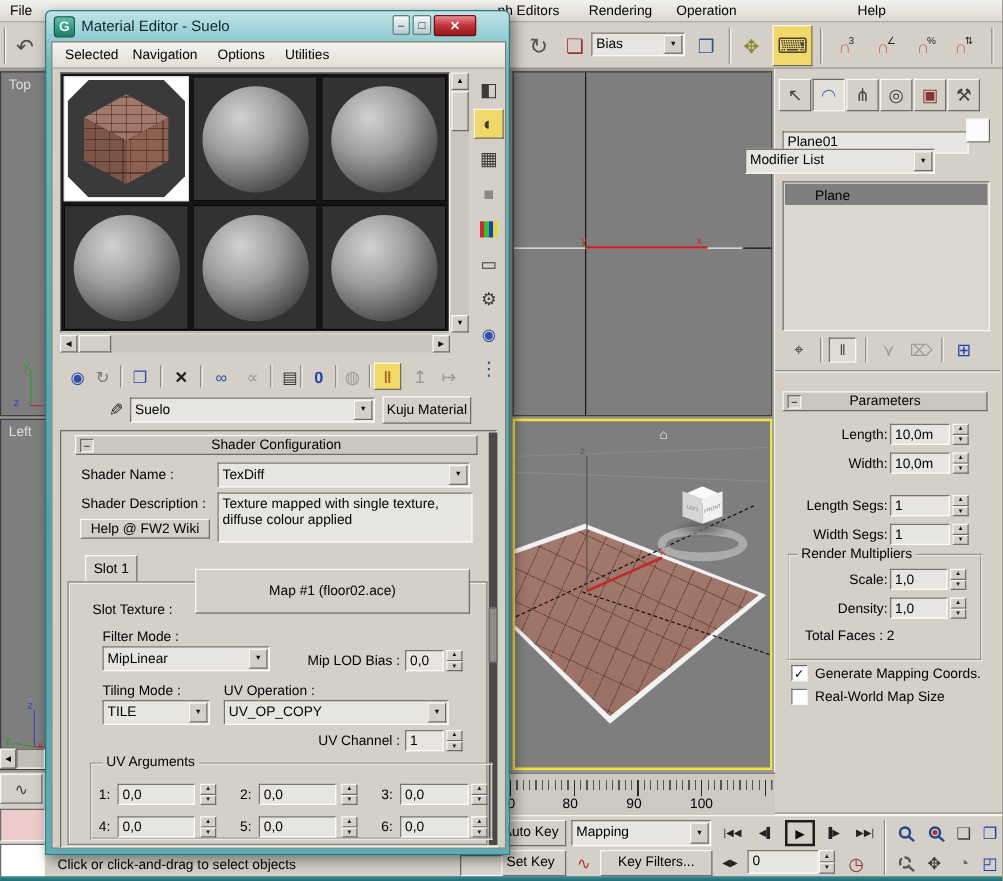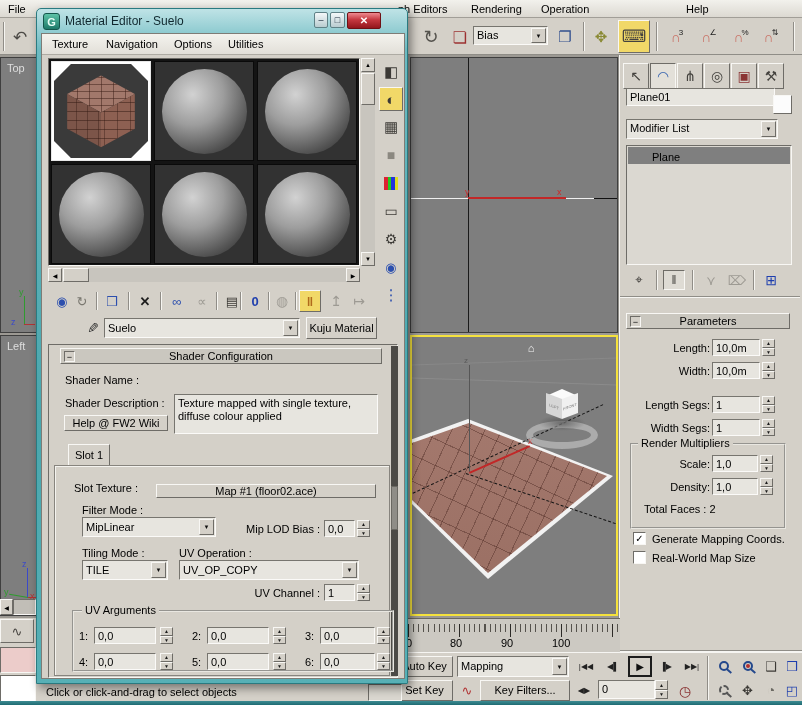--- a/index.html
+++ b/index.html
@@ -137,23 +137,23 @@
       </div>
   </div>
 
   <div class="ab" style="left:618px;top:55px;width:184px;height:597px;background:#d4d0c8;border-left:1px solid #8f8d87;box-shadow:inset 1px 0 0 #f6f5f2"></div>
   <div class="ab tab ic" style="left:623px;top:63px;width:26px;height:26px;font-size:14px;color:#44423e">↖</div>
   <div class="ab tab active ic" style="left:650px;top:63px;width:26px;height:26px;font-size:14px;color:#3a66b0">◠</div>
   <div class="ab tab ic" style="left:677px;top:63px;width:26px;height:26px;font-size:14px;color:#44423e">⋔</div>
   <div class="ab tab ic" style="left:704px;top:63px;width:26px;height:26px;font-size:14px;color:#44423e">◎</div>
   <div class="ab tab ic" style="left:731px;top:63px;width:26px;height:26px;font-size:14px;color:#8a3434">▣</div>
   <div class="ab tab ic" style="left:758px;top:63px;width:26px;height:26px;font-size:14px;color:#44423e">⚒</div>
-  <div class="ab fld" style="left:626px;top:88px;width:149px;height:18px">Plane01</div>
+  <div class="ab fld" style="left:626px;top:105px;width:149px;height:18px">Plane01</div>
   <div class="ab r" style="left:773px;top:95px;width:19px;height:19px;background:#fcfcfc"></div>
-  <div class="ab fld" style="left:626px;top:119px;width:152px;height:20px"><span>Modifier List</span><span class="dda">▼</span></div>
+  <div class="ab fld" style="left:596px;top:119px;width:152px;height:20px"><span>Modifier List</span><span class="dda">▼</span></div>
   <div class="ab s" style="left:626px;top:145px;width:166px;height:120px;background:#dbd8d1"></div>
   <div class="ab" style="left:628px;top:147px;width:162px;height:17px;background:#7f7f7f"><span class="lb" style="margin-left:24px;line-height:17px">Plane</span></div>
   <div class="ab ic" style="left:628px;top:270px;width:22px;height:20px;font-size:13px;color:#44423e">⌖</div>
   <div class="ab sep" style="left:656px;top:270px;width:1px;height:20px"></div>
   <div class="ab s ic" style="left:663px;top:270px;width:22px;height:20px;font-size:12px;color:#44423e;background:#dedbd4">‖</div>
   <div class="ab sep" style="left:692px;top:270px;width:1px;height:20px"></div>
   <div class="ab ic disabled" style="left:700px;top:270px;width:22px;height:20px;font-size:13px">⋎</div>
   <div class="ab ic disabled" style="left:726px;top:270px;width:22px;height:20px;font-size:13px">⌦</div>
   <div class="ab sep" style="left:753px;top:270px;width:1px;height:20px"></div>
   <div class="ab ic blue" style="left:760px;top:270px;width:22px;height:20px;font-size:14px">⊞</div>
@@ -266,21 +266,21 @@
 
     <div class="ab ic" style="left:6px;top:4px;width:17px;height:17px;background:linear-gradient(#5cc2a6,#1e7a6a);border:1px solid #14564b;border-radius:3px;color:#eafff8;font-size:11px;font-weight:bold">G</div>
     <div class="ab" style="left:28px;top:5px;font:12px/15px var(--f);color:#10282e">Material Editor - Suelo</div>
     <div class="ab ic" style="left:277px;top:3px;width:14px;height:16px;background:linear-gradient(#f4f8f9,#b9ccd0);border:1px solid #5f8186;border-radius:2px;font-size:9px;color:#123">–</div>
     <div class="ab ic" style="left:293px;top:3px;width:15px;height:16px;background:linear-gradient(#f4f8f9,#b9ccd0);border:1px solid #5f8186;border-radius:2px;font-size:9px;color:#123">□</div>
     <div class="ab ic" style="left:310px;top:3px;width:34px;height:17px;background:linear-gradient(#ee8b90,#c5383f 45%,#93161c);border:1px solid #6e1014;border-radius:2px;font-size:10px;color:#fff;font-weight:bold">✕</div>
 
     <div class="ab" style="left:4px;top:24px;width:364px;height:646px;background:#d4d0c8;border:1px solid #7e7c76;overflow:hidden">
 
       <div class="ab" style="left:0;top:0;width:362px;height:21px;background:linear-gradient(#f4f3ee,#e2dfd8);border-bottom:1px solid #aeaba3"></div>
-      <div class="ab menu-item" style="left:4px;top:1px">Texture</div>
+      <div class="ab menu-item" style="left:4px;top:1px">Selected</div>
       <div class="ab menu-item" style="left:58px;top:1px">Navigation</div>
       <div class="ab menu-item" style="left:126px;top:1px">Options</div>
       <div class="ab menu-item" style="left:180px;top:1px">Utilities</div>
 
       <div class="ab s" style="left:6px;top:24px;width:312px;height:208px;background:#141414"></div>
       <div class="ab slot" style="left:9px;top:27px;width:100px;height:100px;background:#fff;border-color:#e8e8e8">
         <div class="ab" style="left:2px;top:2px;width:94px;height:94px;background:#3a3a3a;clip-path:polygon(18% 0,82% 0,100% 18%,100% 82%,82% 100%,18% 100%,0 82%,0 18%)"></div>
         <div class="ab" style="left:13px;top:12px;width:72px;height:74px">
           <div class="cface brick-top"></div>
           <div class="cface brick-left"></div>
@@ -354,29 +354,30 @@
       <div class="ab s" style="left:6px;top:310px;width:350px;height:334px;background:#d4d0c8"></div>
       <div class="ab" style="left:349px;top:312px;width:7px;height:330px;background:#4c4a46"></div>
       <div class="ab" style="left:349px;top:452px;width:7px;height:44px;background:#8f8d87;border:1px solid #6a6862"></div>
 
       <div class="ab hdr" style="left:18px;top:314px;width:322px;height:16px">
           <span>Shader Configuration</span>
           <span class="ab s ic" style="left:3px;top:2px;width:11px;height:11px;font-size:9px;background:#d4d0c8">−</span>
         </div>
 
       <div class="ab lb" style="left:23px;top:340px">Shader Name :</div>
+      <div class="ab fld" style="left:132px;top:336px;width:202px;height:20px"><span style="line-height:18px">TexDiff</span><span class="dda">▼</span></div>
       <div class="ab lb" style="left:23px;top:363px">Shader Description :</div>
       <div class="ab fld" style="left:132px;top:360px;width:204px;height:40px;white-space:normal;line-height:13px;padding:2px 3px">Texture mapped with single texture, diffuse colour applied</div>
       <div class="ab r ic lb" style="left:22px;top:381px;width:104px;height:16px">Help @ FW2 Wiki</div>
 
       <div class="ab tab ic lb" style="left:26px;top:410px;width:42px;height:22px;border-bottom-color:#d4d0c8">Slot 1</div>
       <div class="ab" style="left:12px;top:431px;width:336px;height:211px;border:1px solid #87847e;box-shadow:inset 1px 1px 0 #f4f3ef"></div>
 
       <div class="ab lb" style="left:32px;top:448px">Slot Texture :</div>
-      <div class="ab r ic lb" style="left:114px;top:450px;width:220px;height:14px">Map #1 (floor02.ace)</div>
+      <div class="ab r ic lb" style="left:114px;top:421px;width:220px;height:36px">Map #1 (floor02.ace)</div>
 
       <div class="ab lb" style="left:40px;top:470px">Filter Mode :</div>
       <div class="ab fld" style="left:40px;top:483px;width:134px;height:20px"><span style="line-height:18px">MipLinear</span><span class="dda">▼</span></div>
       <div class="ab lb tr" style="left:172px;top:489px;width:106px">Mip LOD Bias :</div>
       <div class="ab fld" style="left:282px;top:486px;width:31px;height:17px">0,0</div>
       <span class="ab spn" style="left:315px;top:486px;width:13px;height:17px">
           <b>▲</b>
           <b>▼</b>
         </span>
 

